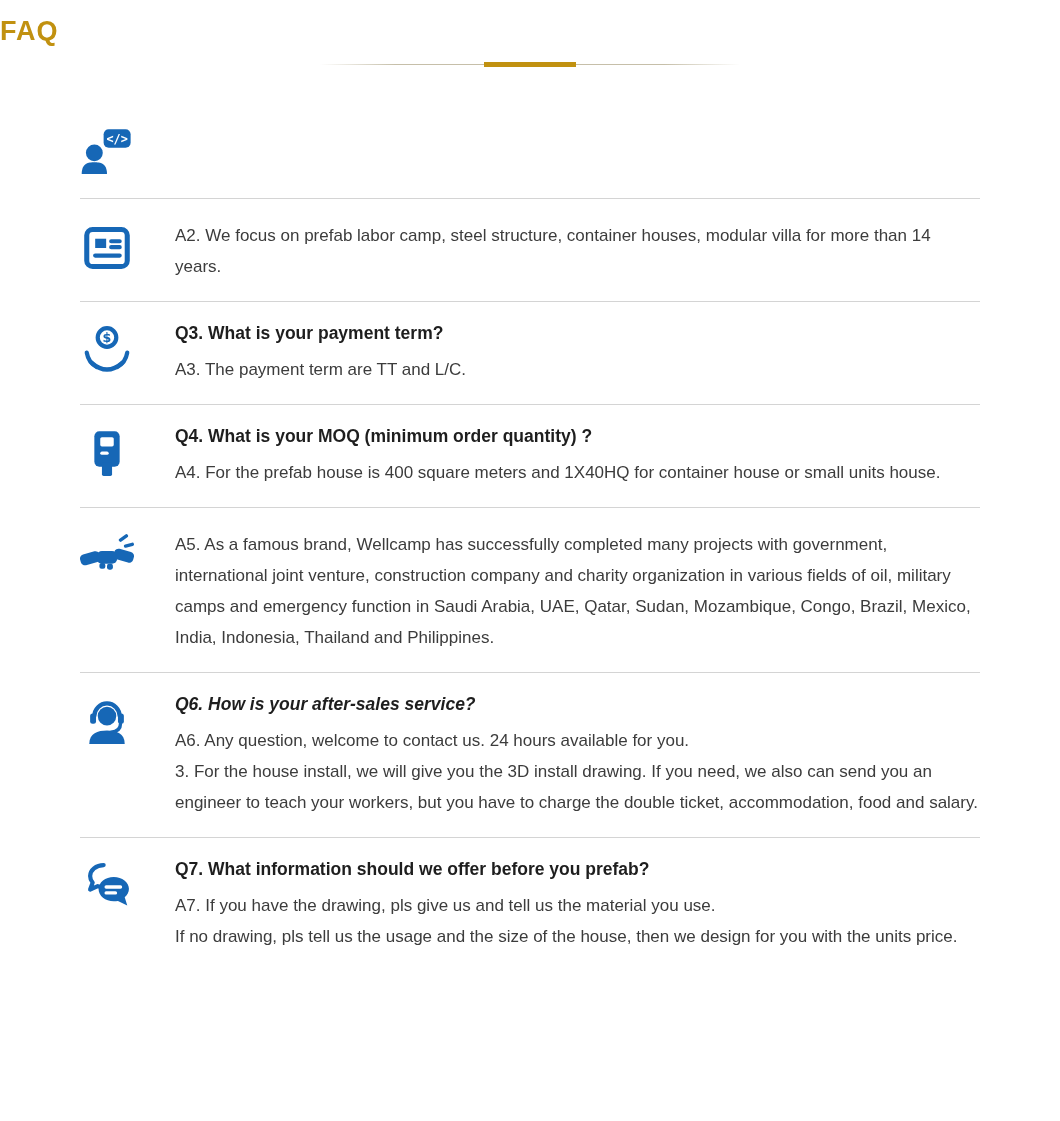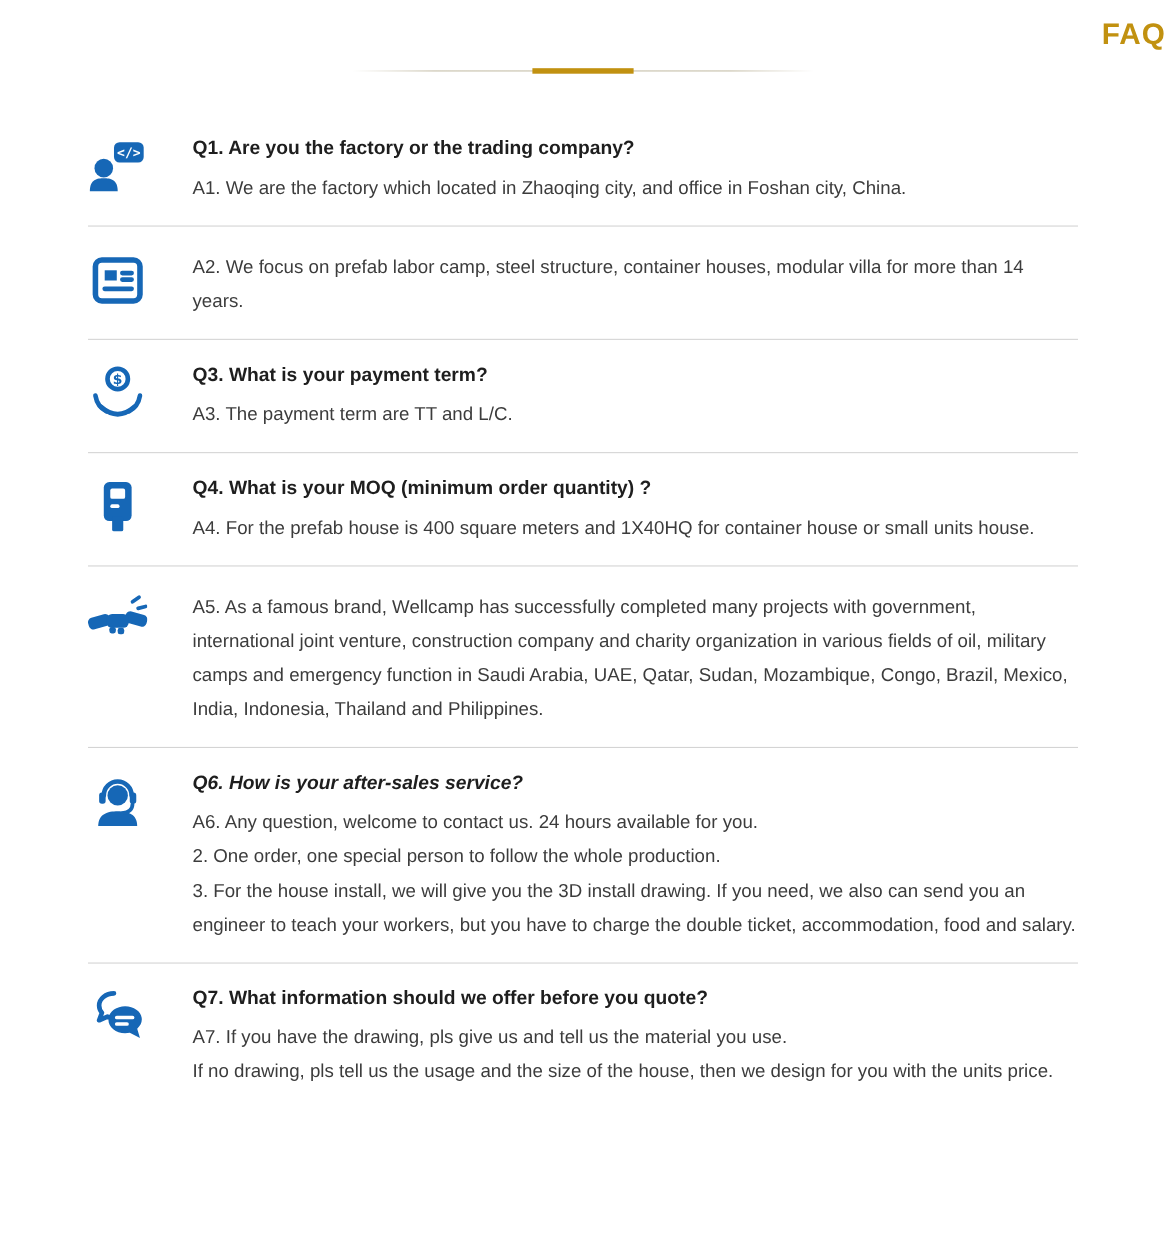--- a/index.html
+++ b/index.html
@@ -13,21 +13,21 @@
   html,body{margin:0;padding:0;background:#ffffff;}
   body{
     width:1060px;
     min-height:1121px;
     font-family:"Liberation Sans","DejaVu Sans",sans-serif;
     color:var(--answer-color);
   }
   .faq-header{padding-top:16px;}
   .faq-title{
     margin:0;
-    text-align:right;
+    text-align:left;
     font-size:27px;
     font-weight:700;
     letter-spacing:1px;
     color:var(--accent-gold);
   }
   .divider{
     position:relative;
     width:420px;
     height:5px;
     margin:15px auto 36px;
@@ -90,24 +90,20 @@
     <div class="icon-wrap">
       <svg viewBox="0 0 64 64" aria-hidden="true">
         <g fill="currentColor">
           <rect x="28" y="5" width="32" height="22" rx="6"></rect>
           <circle cx="17" cy="33" r="10"></circle>
           <path d="M2 58 C2 45 10 44 17 44 C24 44 32 45 32 58 Z"></path>
         </g>
         <text x="44" y="21" fill="#ffffff" font-size="14" font-weight="bold" text-anchor="middle" font-family="DejaVu Sans Mono, monospace">&lt;/&gt;</text>
       </svg>
     </div>
-    <div class="content">
-      <h3 class="question">Q1. Are you the factory or the trading company?</h3>
-      <p class="answer">A1. We are the factory which located in Zhaoqing city, and office in Foshan city, China.</p>
-    </div>
   </section>
 
   <section class="faq-item">
     <div class="icon-wrap">
       <svg viewBox="0 0 64 64" aria-hidden="true">
         <rect x="8" y="10" width="48" height="44" rx="7" fill="none" stroke="currentColor" stroke-width="6"></rect>
         <rect x="18" y="21" width="13" height="11" fill="currentColor"></rect>
         <path d="M37 24 H47 M37 31 H47 M18 41 H47" fill="none" stroke="currentColor" stroke-width="5" stroke-linecap="round"></path>
       </svg>
     </div>
@@ -176,33 +172,32 @@
         <path d="M11 58 C11 45 21 42 32 42 C43 42 53 45 53 58 Z" fill="currentColor"></path>
         <path d="M17 25 a15 15 0 0 1 30 0" fill="none" stroke="currentColor" stroke-width="5" stroke-linecap="round"></path>
         <rect x="12" y="22" width="7" height="12" rx="3" fill="currentColor"></rect>
         <rect x="45" y="22" width="7" height="12" rx="3" fill="currentColor"></rect>
         <path d="M48 34 q0 9 -11 10" fill="none" stroke="currentColor" stroke-width="4" stroke-linecap="round"></path>
       </svg>
     </div>
     <div class="content">
       <h3 class="question">Q6. How is your after-sales service?</h3>
       <p class="answer">A6. Any question, welcome to contact us. 24 hours available for you.</p>
-      <p class="answer">2. One order, one special person to follow the whole production.</p>
       <p class="answer">3. For the house install, we will give you the 3D install drawing. If you need, we also can send you an engineer to teach your workers, but you have to charge the double ticket, accommodation, food and salary.</p>
     </div>
   </section>
 
   <section class="faq-item">
     <div class="icon-wrap">
       <svg viewBox="0 0 64 64" aria-hidden="true">
         <path d="M28 6 C19 6 12 12 12 19 c0 3 1 5.5 3 7.8 L12 35 l9 -4 c2 0.8 4.5 1.3 7 1.3" fill="none" stroke="currentColor" stroke-width="5" stroke-linecap="round" stroke-linejoin="round"></path>
         <path d="M40 20 c10 0 18 6.3 18 14 c0 4 -2 7.5 -5 10 l3 10 -11 -5.5 c-1.6 0.3 -3.3 0.5 -5 0.5 c-10 0 -18 -6.3 -18 -14.5 C22 26.3 30 20 40 20 Z" fill="currentColor"></path>
         <path d="M31 32 h17 M31 39 h11" stroke="#ffffff" stroke-width="4" stroke-linecap="round"></path>
       </svg>
     </div>
     <div class="content">
-      <h3 class="question">Q7. What information should we offer before you quote?</h3>
+      <h3 class="question">Q7. What information should we offer before you prefab?</h3>
       <p class="answer">A7. If you have the drawing, pls give us and tell us the material you use.</p>
       <p class="answer">If no drawing, pls tell us the usage and the size of the house, then we design for you with the units price.</p>
     </div>
   </section>
 
 </main>
 
 </body></html>

